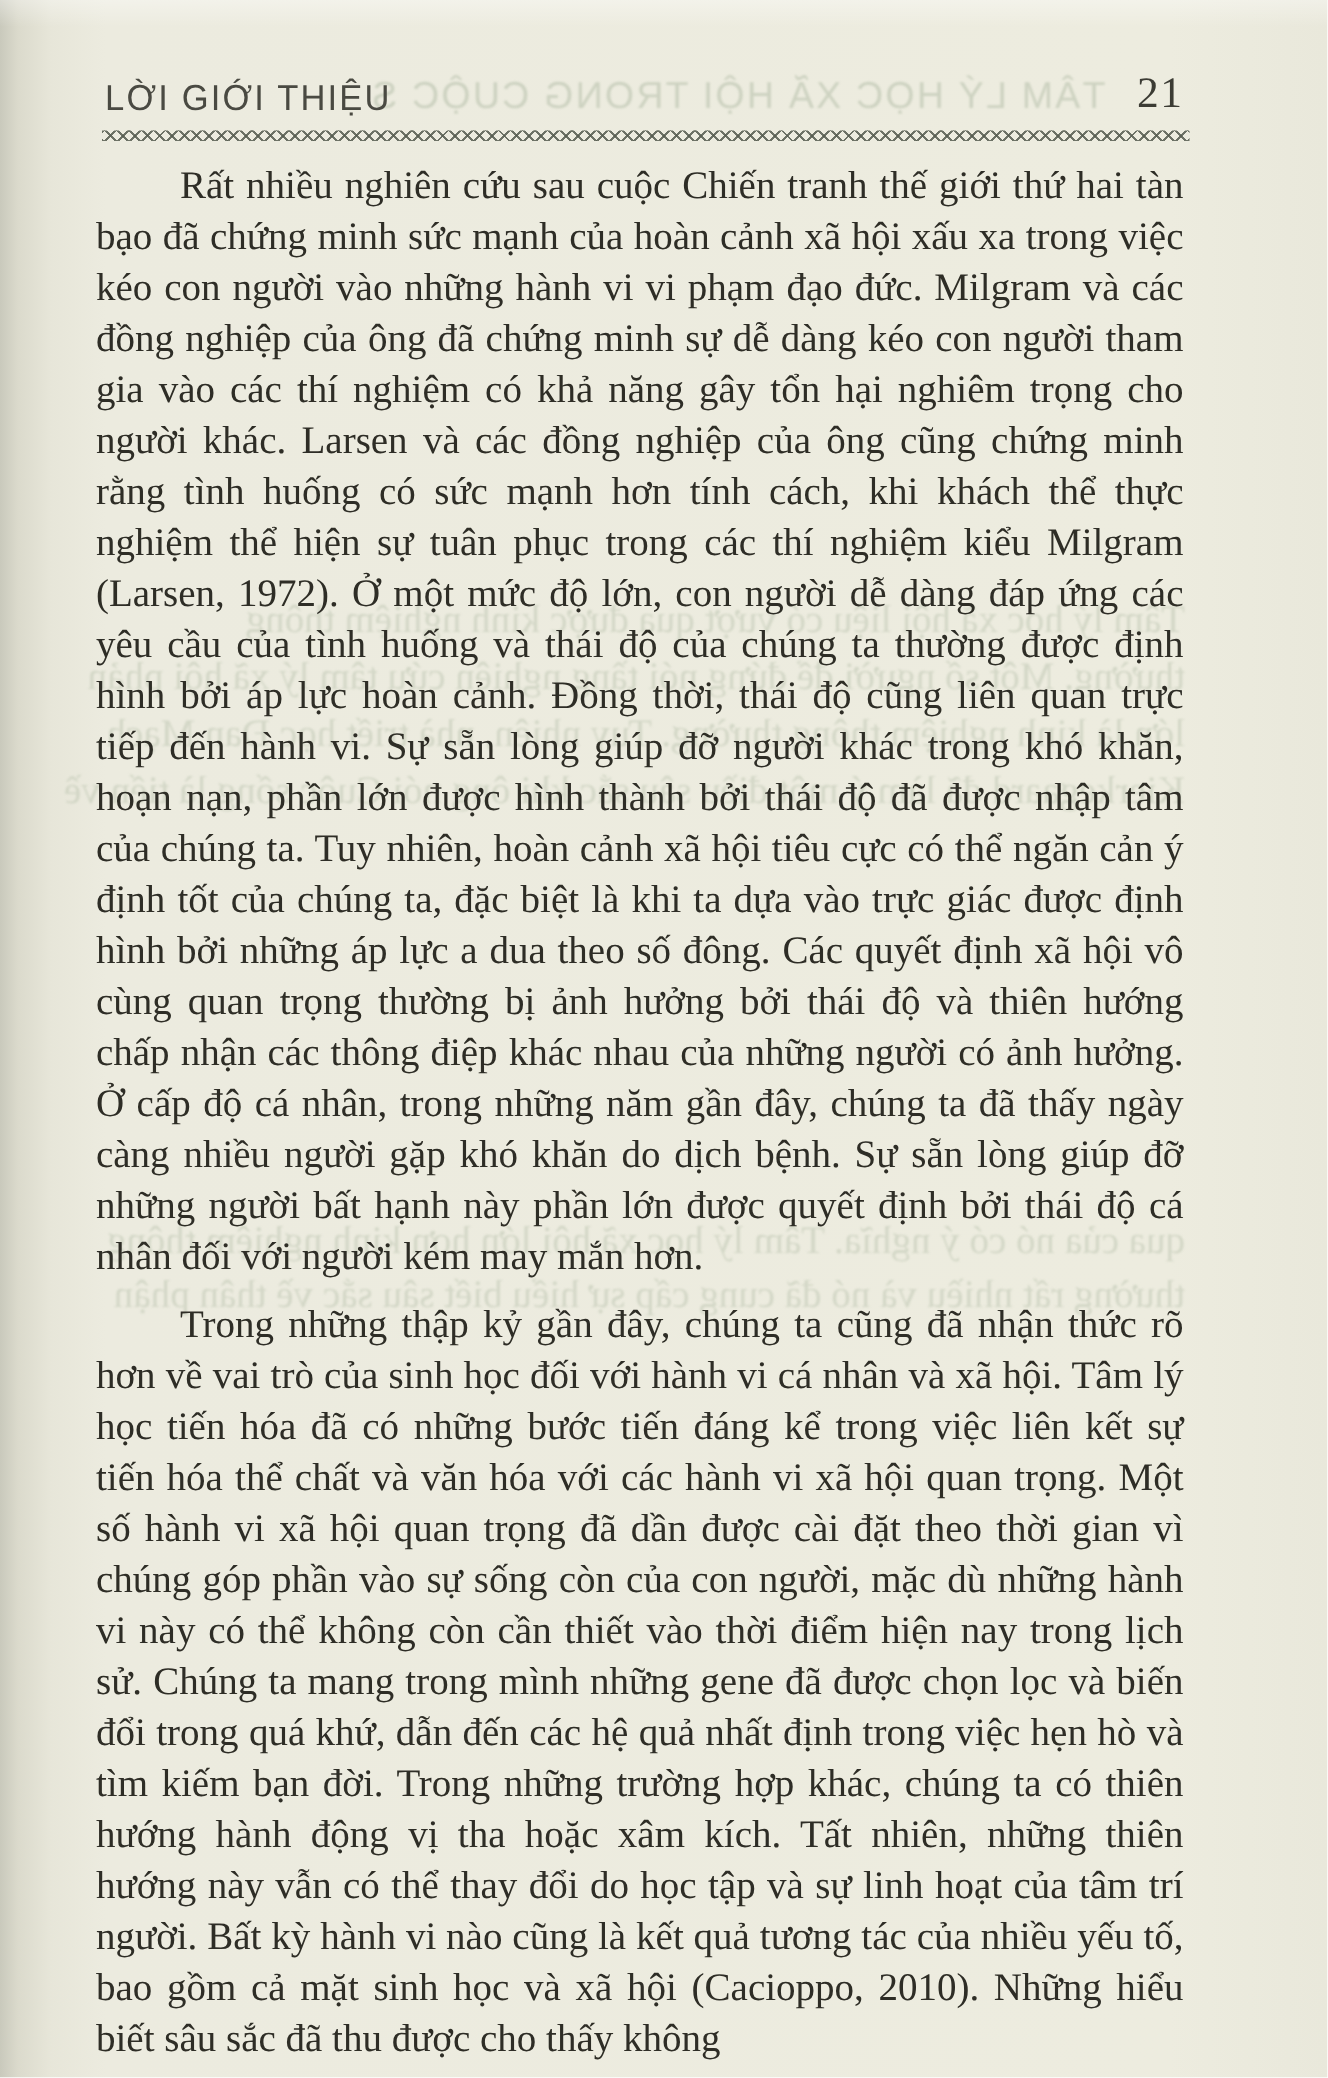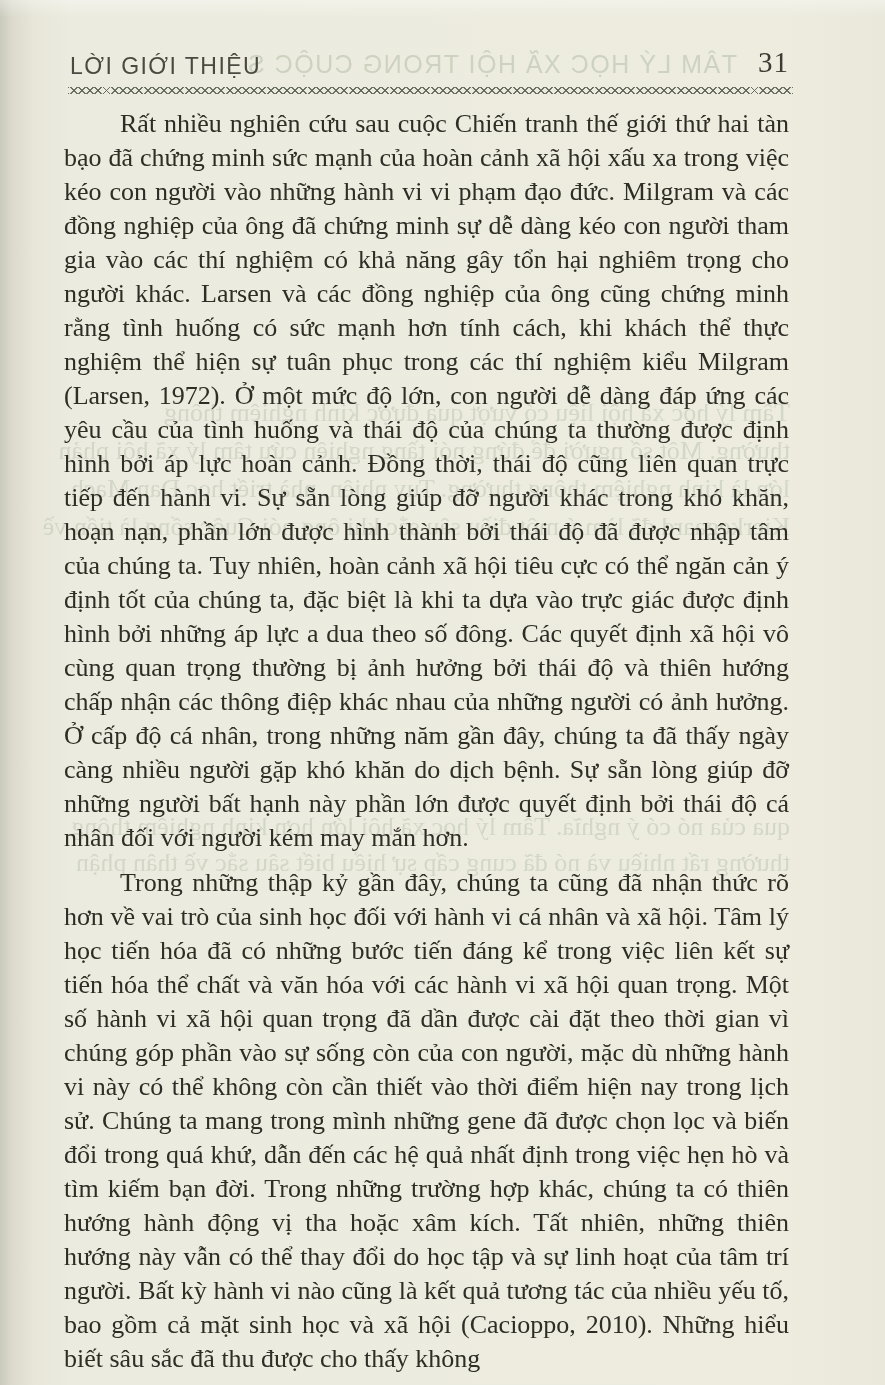--- a/index.html
+++ b/index.html
@@ -60,21 +60,21 @@
 </style>
 </head>
 <body>
 
 <div class="page">
 
   <div class="ghost ghost-title">TÂM LÝ HỌC XÃ HỘI TRONG CUỘC S</div>
 
   <div class="running-title">LỜI GIỚI THIỆU</div>
 
-  <div class="page-number">31</div>
+  <div class="page-number">21</div>
 
   <div class="header-rule"></div>
 
   <div class="ghost ghost-line" style="top:398px">Tâm lý học xã hội liệu có vượt qua được kinh nghiệm thông</div>
   <div class="ghost ghost-line" style="top:436px">thường. Một số người để đứng nói tầng nghiên cứu tâm lý xã hội phản</div>
   <div class="ghost ghost-line" style="top:474px">lớn là kinh nghiệm thông thường. Tuy nhiên, nhà triết học Đan Mạch</div>
   <div class="ghost ghost-line" style="top:512px">Kierkegaard đã làm ý một điều sâu sắc khi ông nói Cuộc sống là tiến về</div>
   <div class="ghost ghost-line" style="top:812px">qua của nó có ý nghĩa. Tâm lý học xã hội lớn hơn kinh nghiệm thông</div>
   <div class="ghost ghost-line" style="top:848px">thường rất nhiều và nó đã cung cấp sự hiểu biết sâu sắc về thân phận</div>
 

